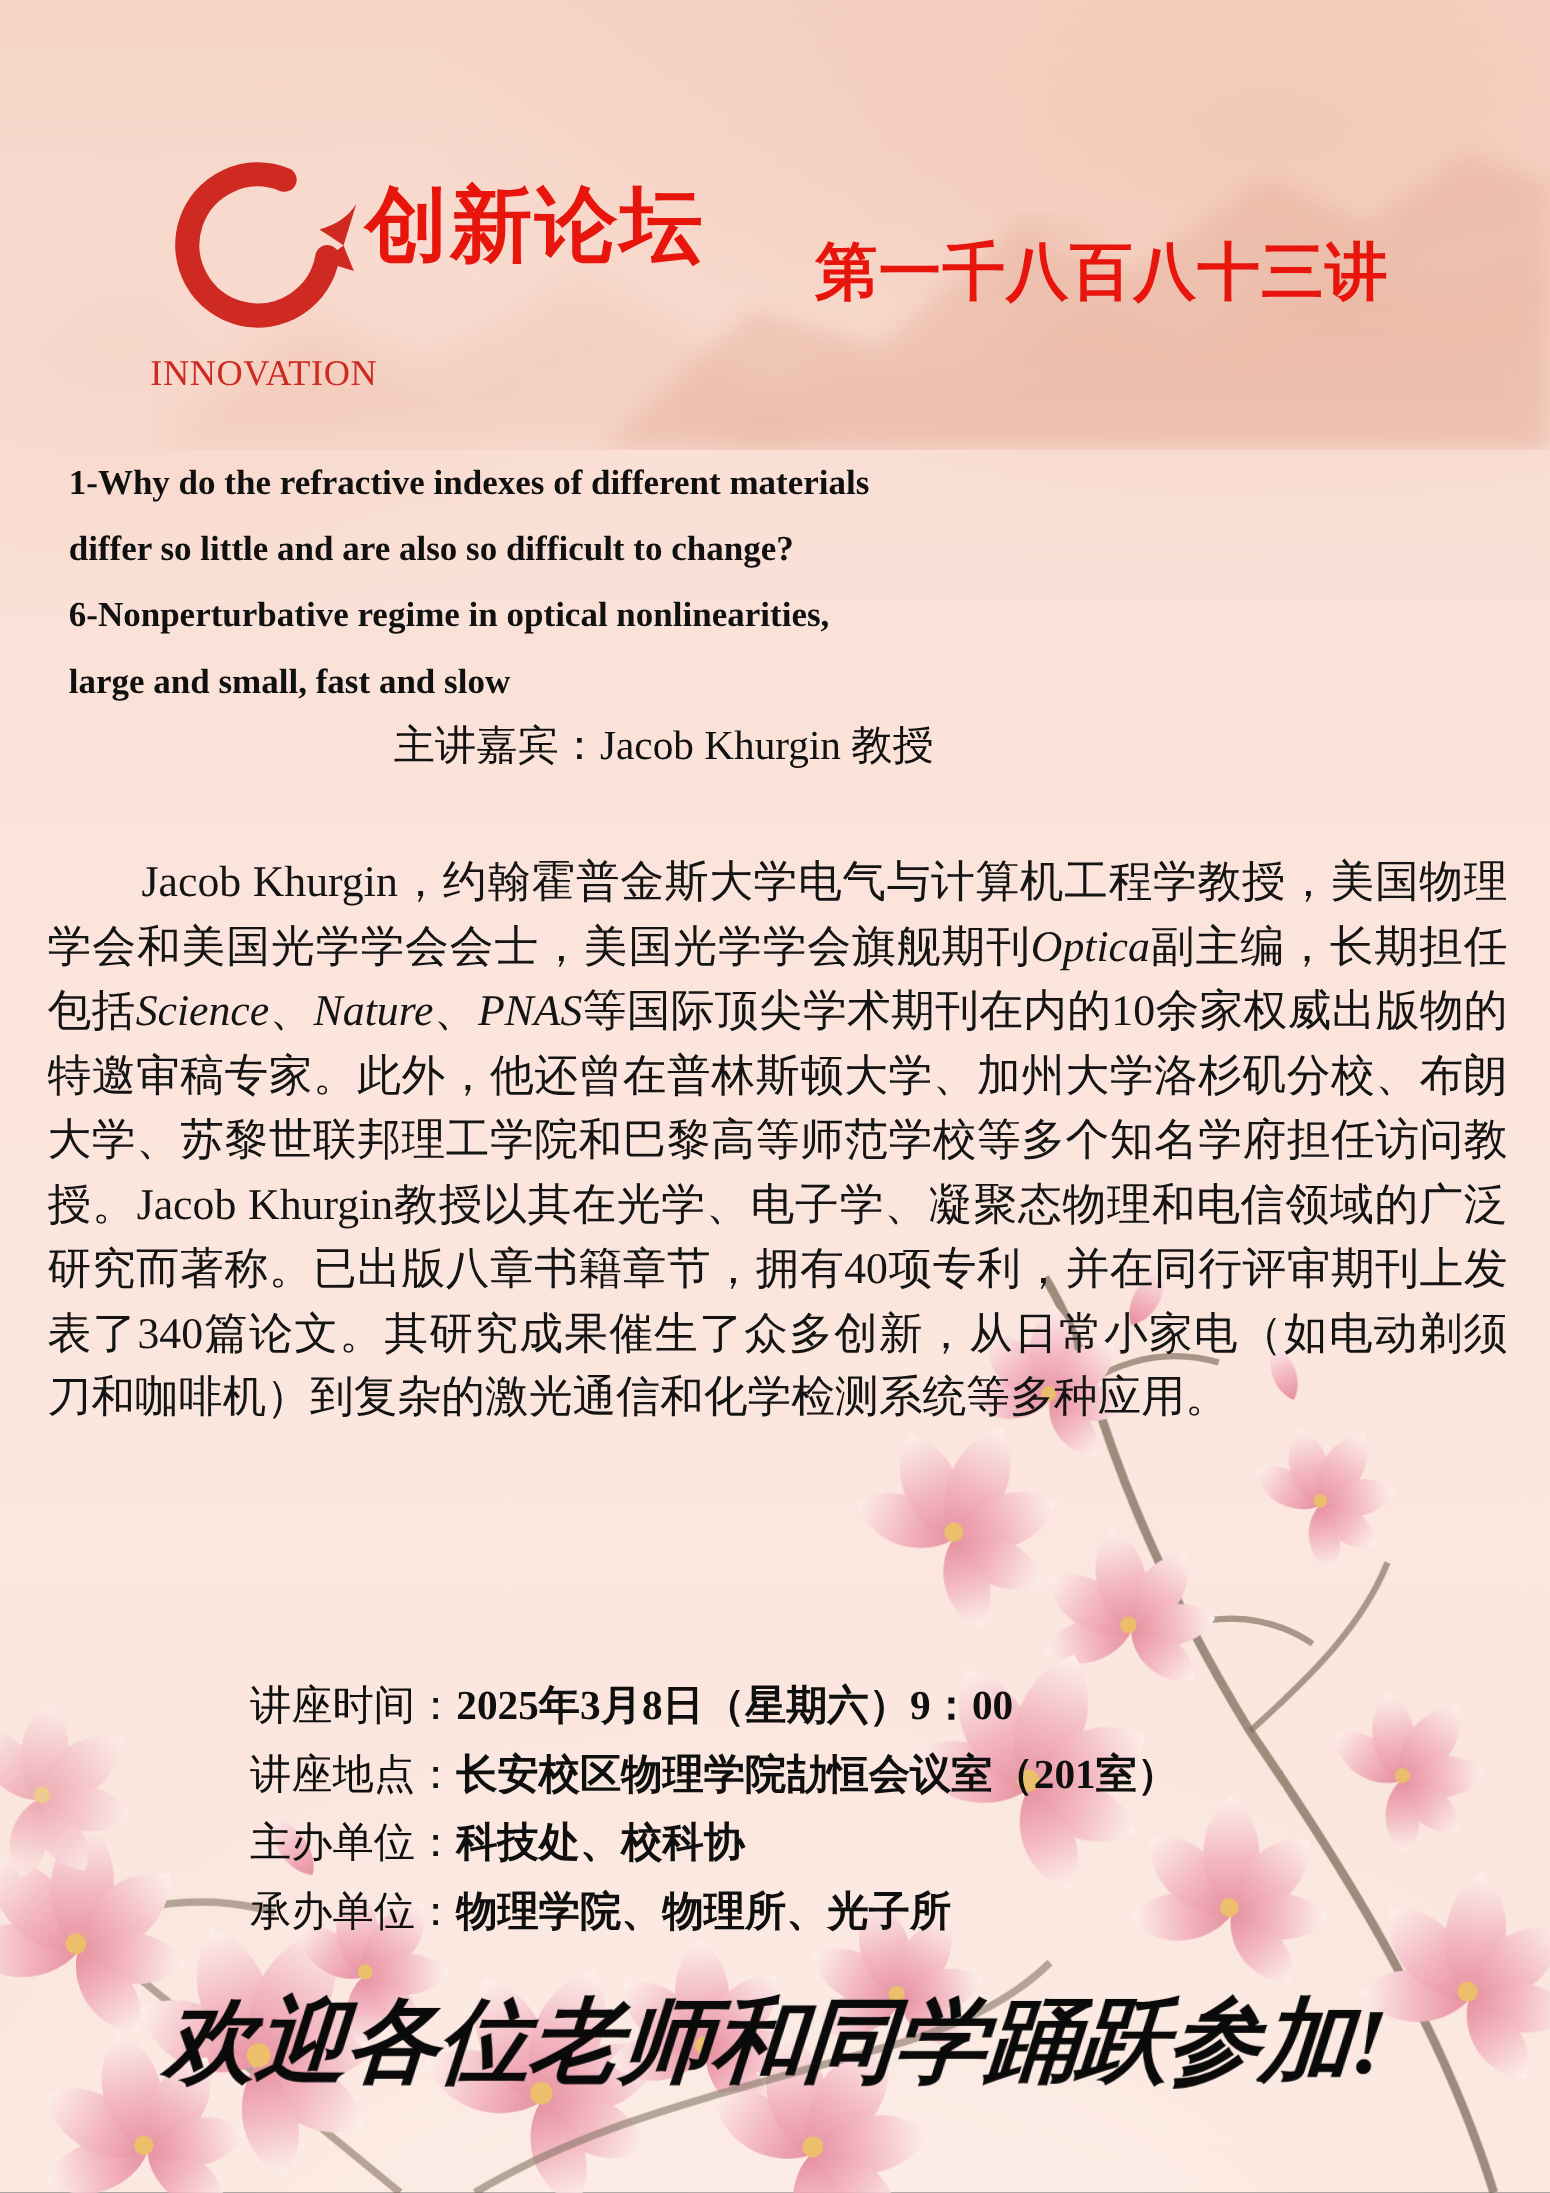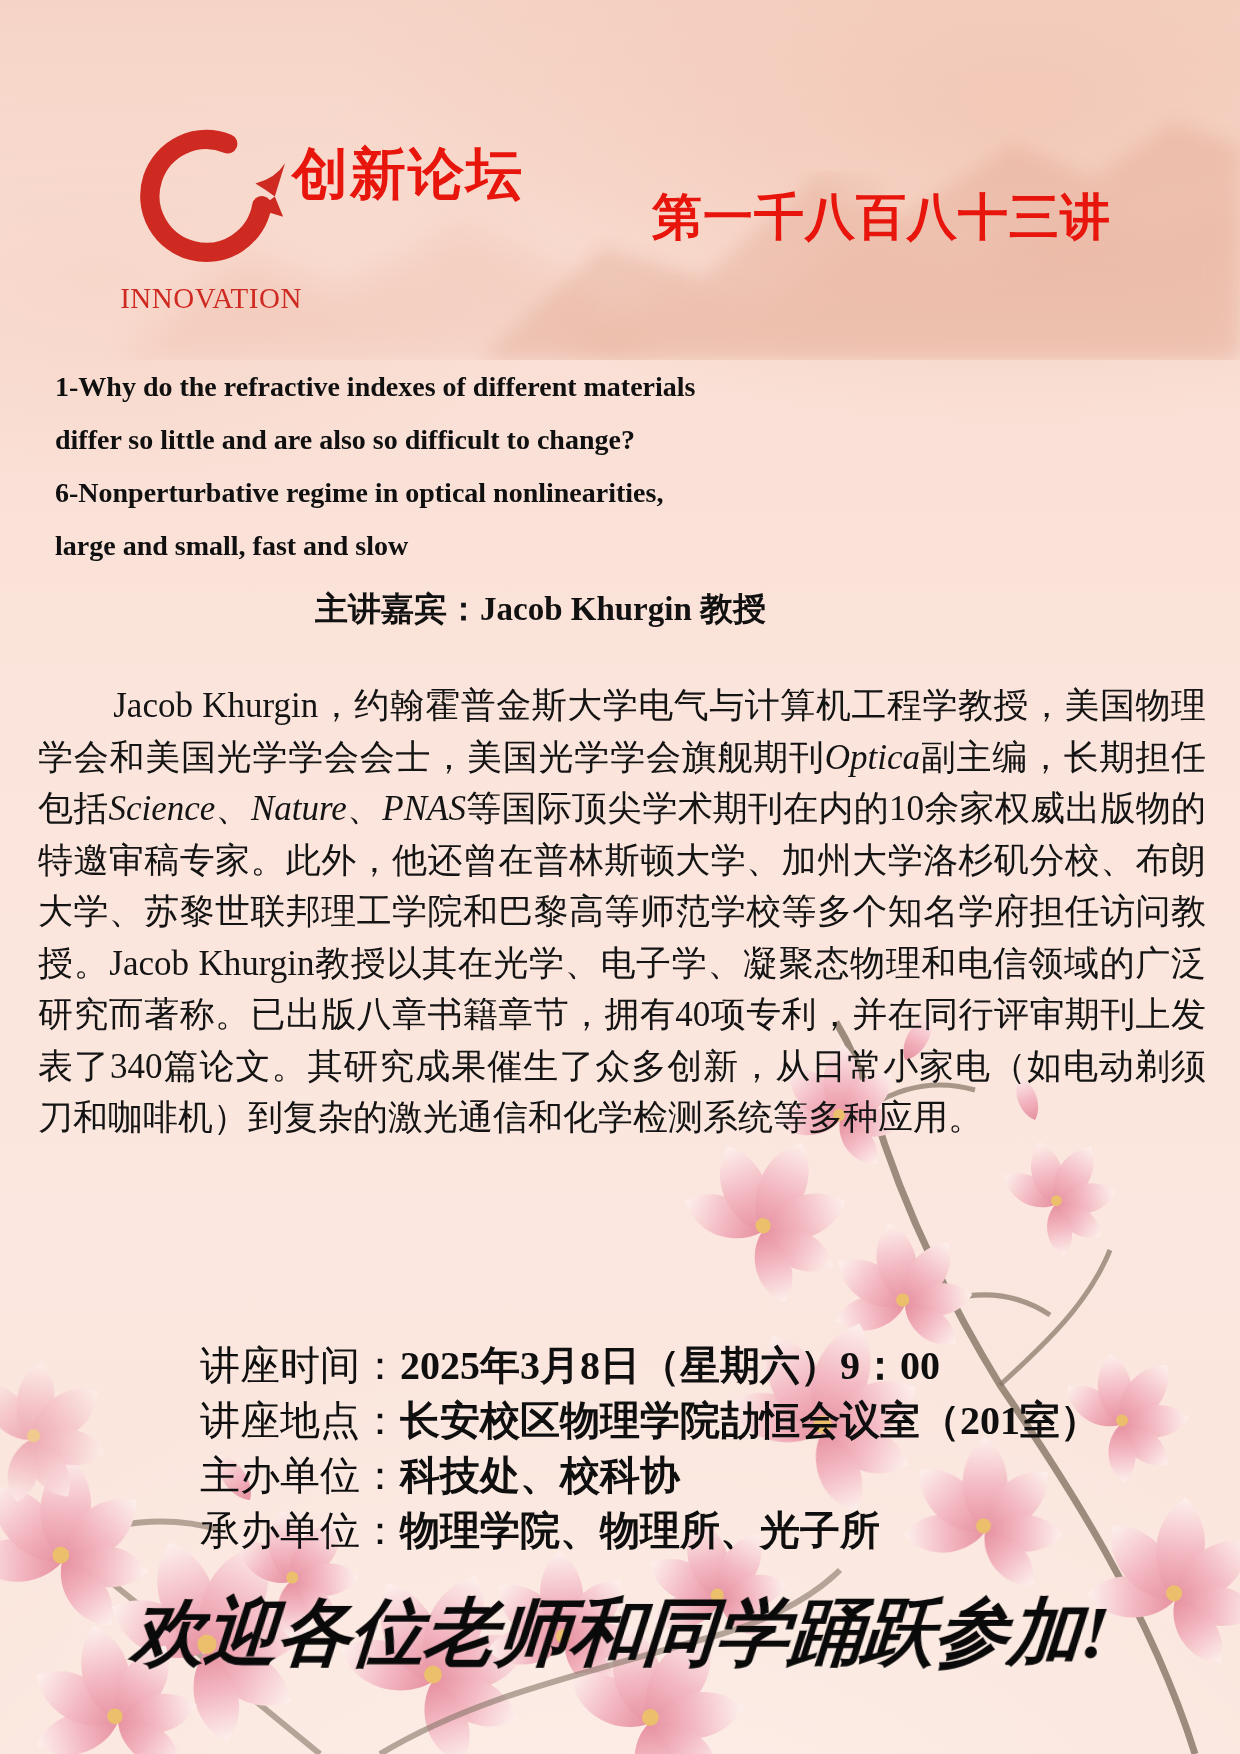--- a/index.html
+++ b/index.html
@@ -15,38 +15,38 @@
       radial-gradient(1500px 900px at 50% 108%, rgba(253,240,234,.9) 0%, rgba(253,240,234,0) 60%),
       linear-gradient(180deg,#f5d4c6 0%,#f9ded3 14%,#fbe4db 40%,#fbe7df 70%,#fae5dc 100%);
   }
   .deco{position:absolute;left:0;top:0;z-index:0;}
   .content{position:absolute;z-index:2;}
 
   
   .logo-wrap{left:96px;top:128px;width:230px;text-align:center;}
   .logo-word{margin-top:2px;font-size:29px;letter-spacing:.5px;font-weight:400;}
   .forum-title{left:292px;top:146px;font-family:"Liberation Sans","DejaVu Sans",sans-serif;
-    font-weight:700;font-size:56px;letter-spacing:2px;line-height:1;}
+    font-weight:700;font-size:66px;letter-spacing:2px;line-height:1;}
   .lecture-no{left:652px;top:192px;font-family:"Liberation Sans","DejaVu Sans",sans-serif;
     font-weight:700;font-size:50px;letter-spacing:1px;line-height:1;}
 
   
   .en-title{left:55px;top:360px;width:1150px;font-weight:700;font-size:28px;line-height:53px;color:#101010;}
 
   
-  .speakers{left:315px;top:581px;font-size:33px;line-height:57px;color:#111;font-weight:bold;}
+  .speakers{left:315px;top:569px;font-size:33px;line-height:57px;color:#111;}
   .speakers .row{white-space:pre;}
 
   
   .bio{left:38px;top:680px;width:1168px;font-size:35px;line-height:51.5px;color:#141414;
     text-align:justify;text-indent:2.15em;}
   .bio .it{font-style:italic;}
 
   
-  .details{left:200px;top:1338px;font-size:40px;line-height:55px;color:#0f0f0f;}
+  .details{left:200px;top:1338px;font-size:33px;line-height:55px;color:#0f0f0f;}
   .details .val{font-weight:700;}
   .details .lbl{font-weight:500;}
 
   
   .welcome{left:0;top:1584px;width:1240px;text-align:center;color:#0a0a0a;
     font-size:74px;font-weight:900;font-style:italic;letter-spacing:-1px;
     transform:skewX(-4deg);}
 </style>
 </head>
 <body>

